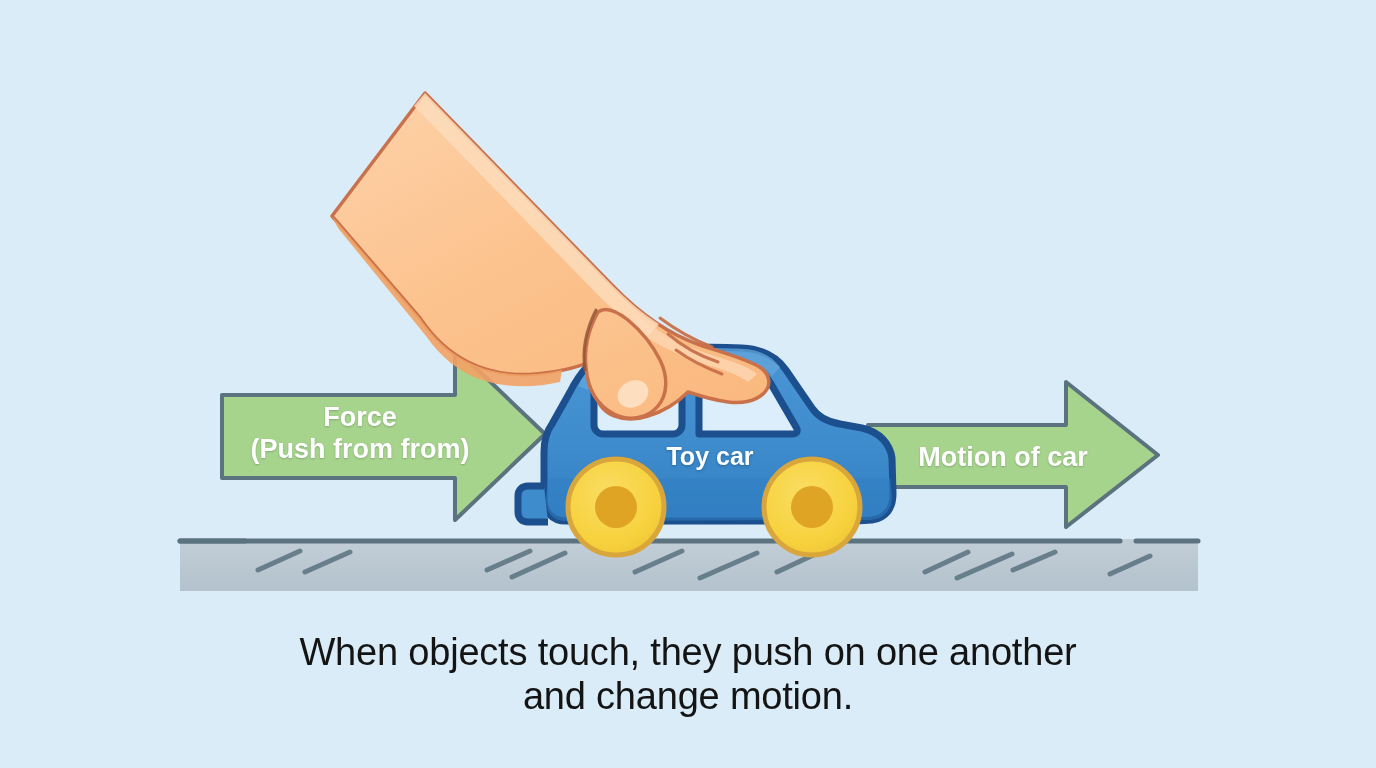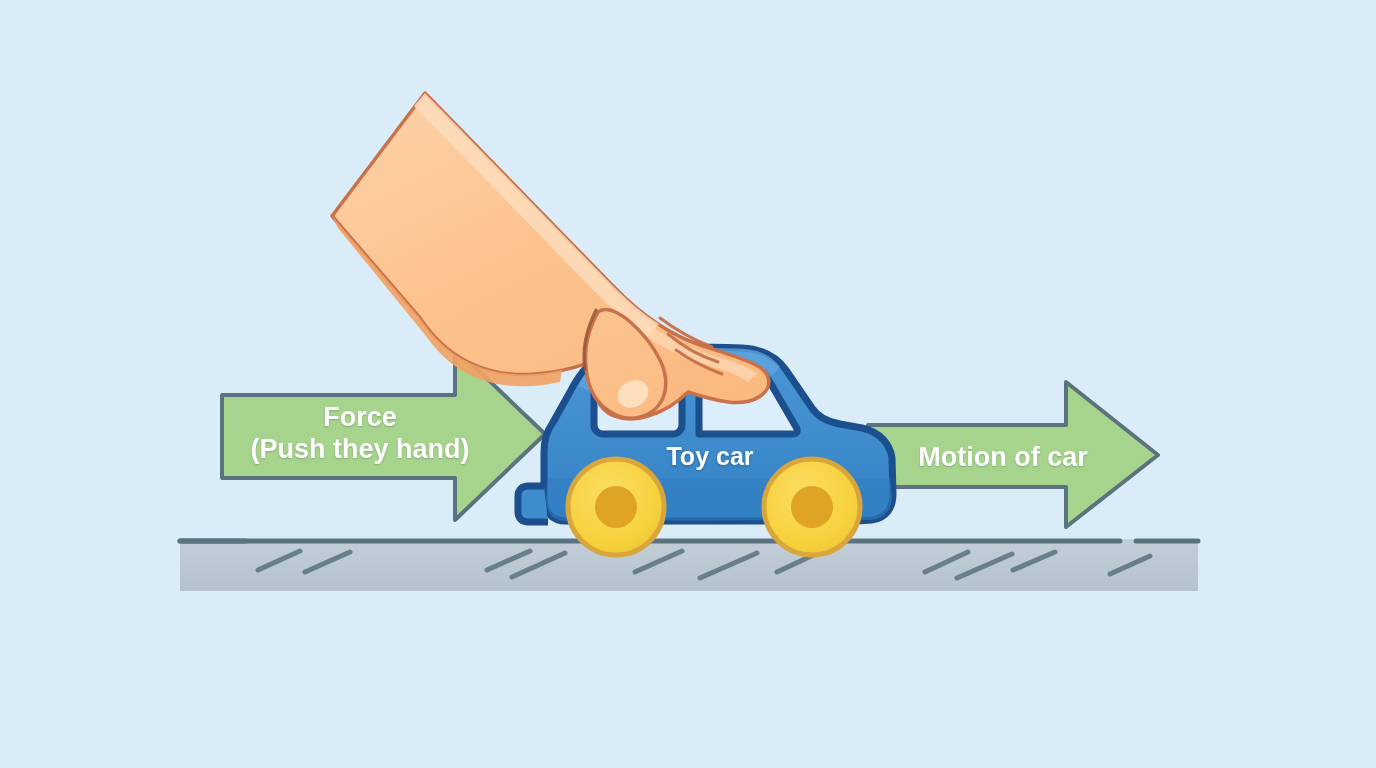--- a/index.html
+++ b/index.html
@@ -227,20 +227,21 @@
                C 668,394 668,376 660,360
                C 652,344 640,330 628,320
                C 618,312 606,306 598,312 Z" fill="url(#gradFinger)" stroke="#c9714a" stroke-width="3.5" stroke-linejoin="round"></path>
 
       <ellipse cx="633" cy="394" rx="16" ry="13" transform="rotate(-28 633 394)" fill="#fde4c9" opacity="0.85"></ellipse>
 
       <path d="M 596,310 C 586,330 582,352 585,370" stroke="#8a5236" stroke-width="3" fill="none" stroke-linecap="round" opacity="0.8"></path>
     </g>
   </svg>
 
-  <div class="lbl arrow-lbl" id="force-label"><span>Force</span><br><span>(Push they hand)</span></div>
+  <div class="lbl arrow-lbl" id="force-label"><span>Force</span><br><span>(Push from from)</span></div>
 
   <div class="lbl" id="car-label">Toy car</div>
 
   <div class="lbl arrow-lbl" id="motion-label">Motion of car</div>
 
+  <div class="lbl" id="caption"><span>When objects touch, they push on one another</span><br><span>and change motion.</span></div>
 
 </div>
 
 </body></html>

